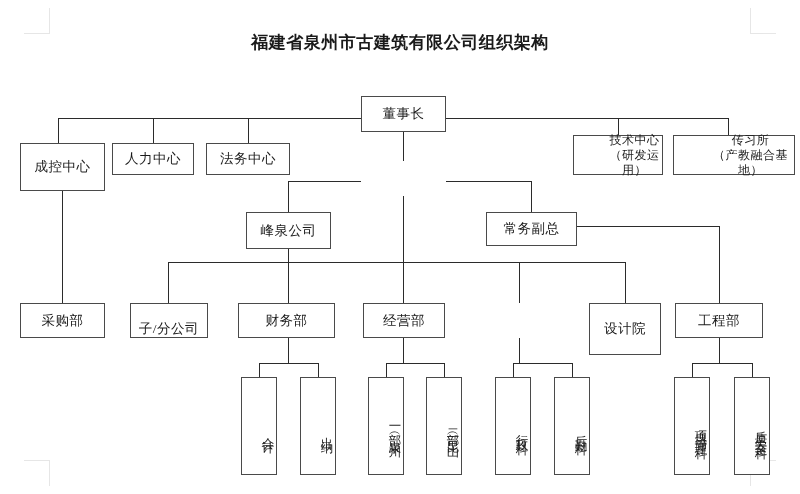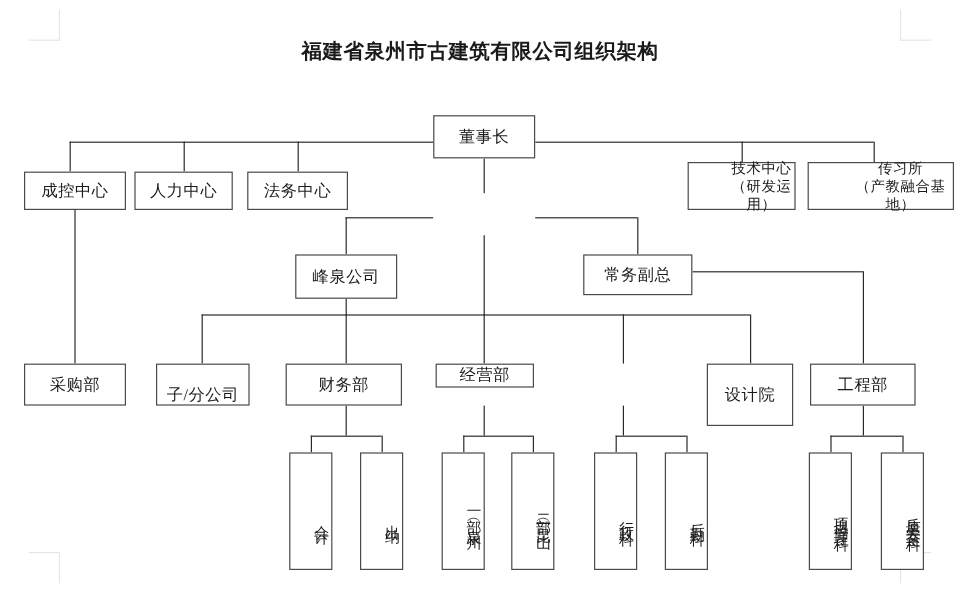--- a/index.html
+++ b/index.html
@@ -153,21 +153,21 @@
 
   <div class="ln v" style="left:719px;top:338px;height:25px;"></div>
   <div class="ln h" style="left:692px;top:363px;width:60px;"></div>
   <div class="ln v" style="left:692px;top:363px;height:14px;"></div>
   <div class="ln v" style="left:752px;top:363px;height:14px;"></div>
 
   <div class="box" style="left:361px;top:96px;width:85px;height:36px;">
     <span class="lbl">董事长</span>
   </div>
 
-  <div class="box" style="left:20px;top:143px;width:85px;height:32px;">
+  <div class="box" style="left:20px;top:143px;width:85px;height:48px;">
     <span class="lbl">成控中心</span>
   </div>
   <div class="box" style="left:112px;top:143px;width:82px;height:32px;">
     <span class="lbl">人力中心</span>
   </div>
   <div class="box" style="left:206px;top:143px;width:84px;height:32px;">
     <span class="lbl">法务中心</span>
   </div>
   <div class="box two" style="left:573px;top:135px;width:90px;height:40px;">
     <span class="lbl">技术中心
@@ -188,21 +188,21 @@
 
   <div class="box" style="left:20px;top:303px;width:85px;height:35px;">
     <span class="lbl">采购部</span>
   </div>
   <div class="box" style="left:130px;top:303px;width:78px;height:35px;align-items:flex-end;">
     <span class="lbl">子/分公司</span>
   </div>
   <div class="box" style="left:238px;top:303px;width:97px;height:35px;">
     <span class="lbl">财务部</span>
   </div>
-  <div class="box" style="left:363px;top:303px;width:82px;height:20px;">
+  <div class="box" style="left:363px;top:303px;width:82px;height:35px;">
     <span class="lbl">经营部</span>
   </div>
   <div class="box" style="left:589px;top:303px;width:72px;height:52px;">
     <span class="lbl">设计院</span>
   </div>
   <div class="box" style="left:675px;top:303px;width:88px;height:35px;">
     <span class="lbl">工程部</span>
   </div>
 
   <div class="box vert" style="left:241px;top:377px;width:36px;height:98px;">

